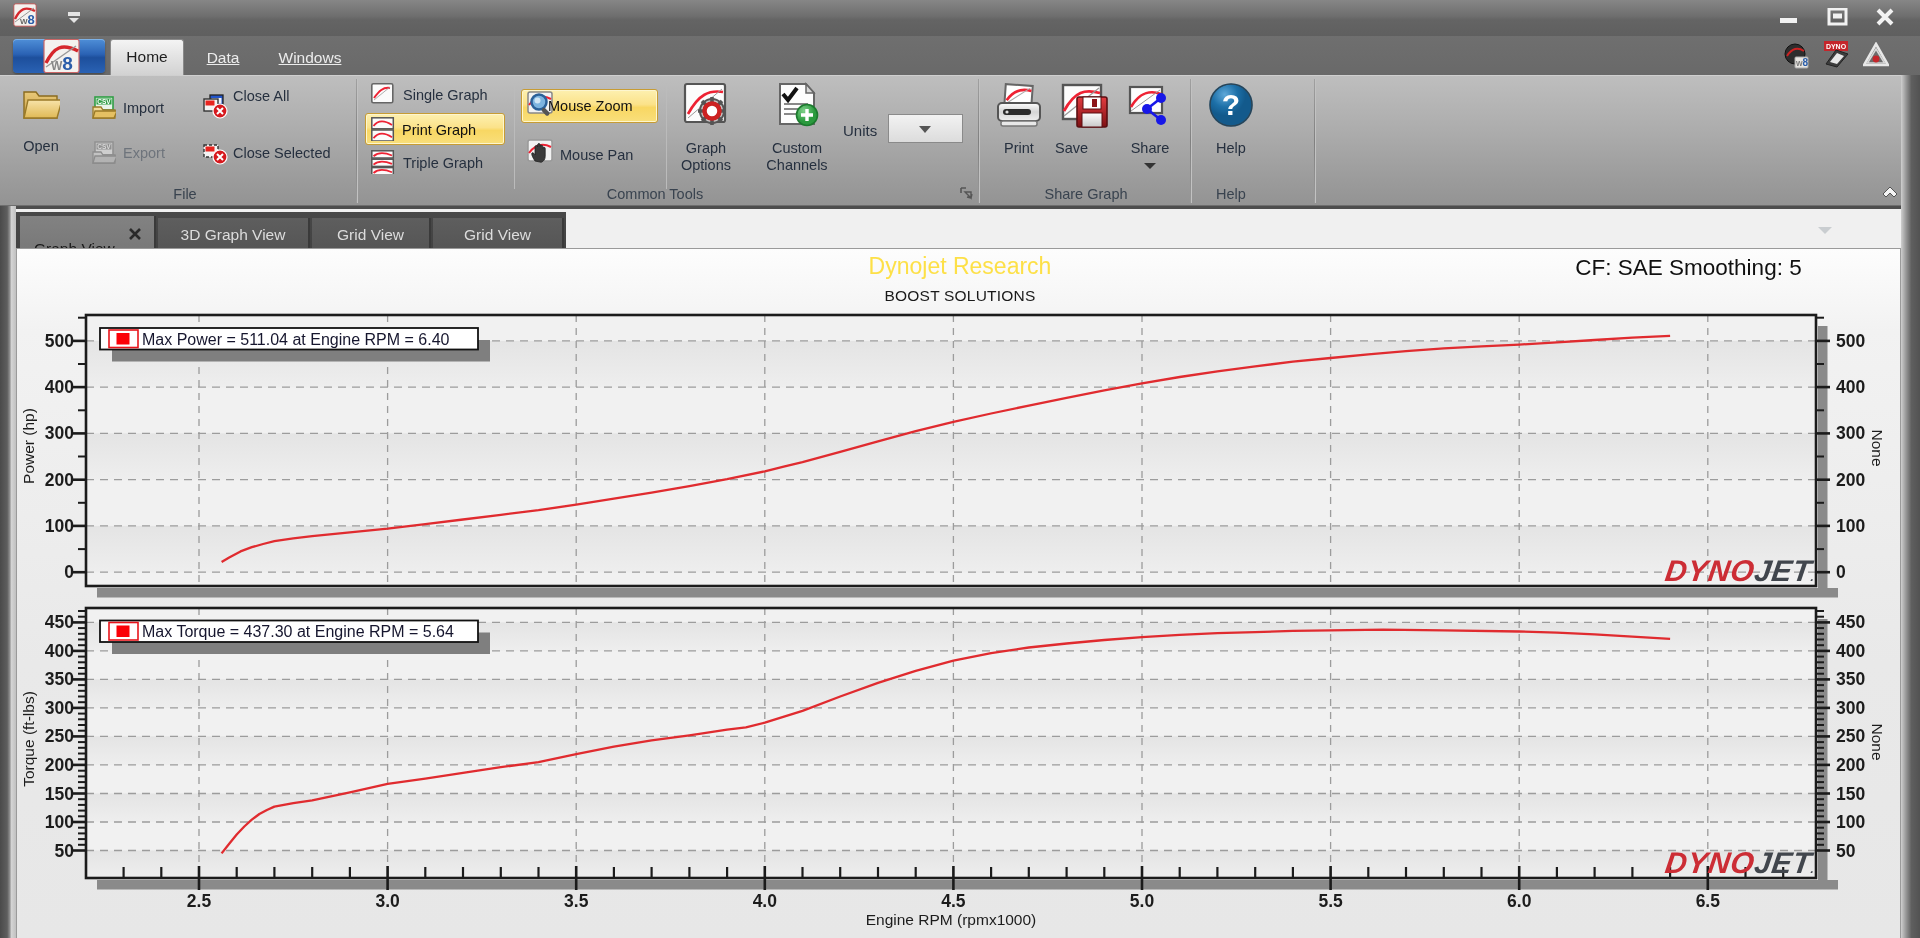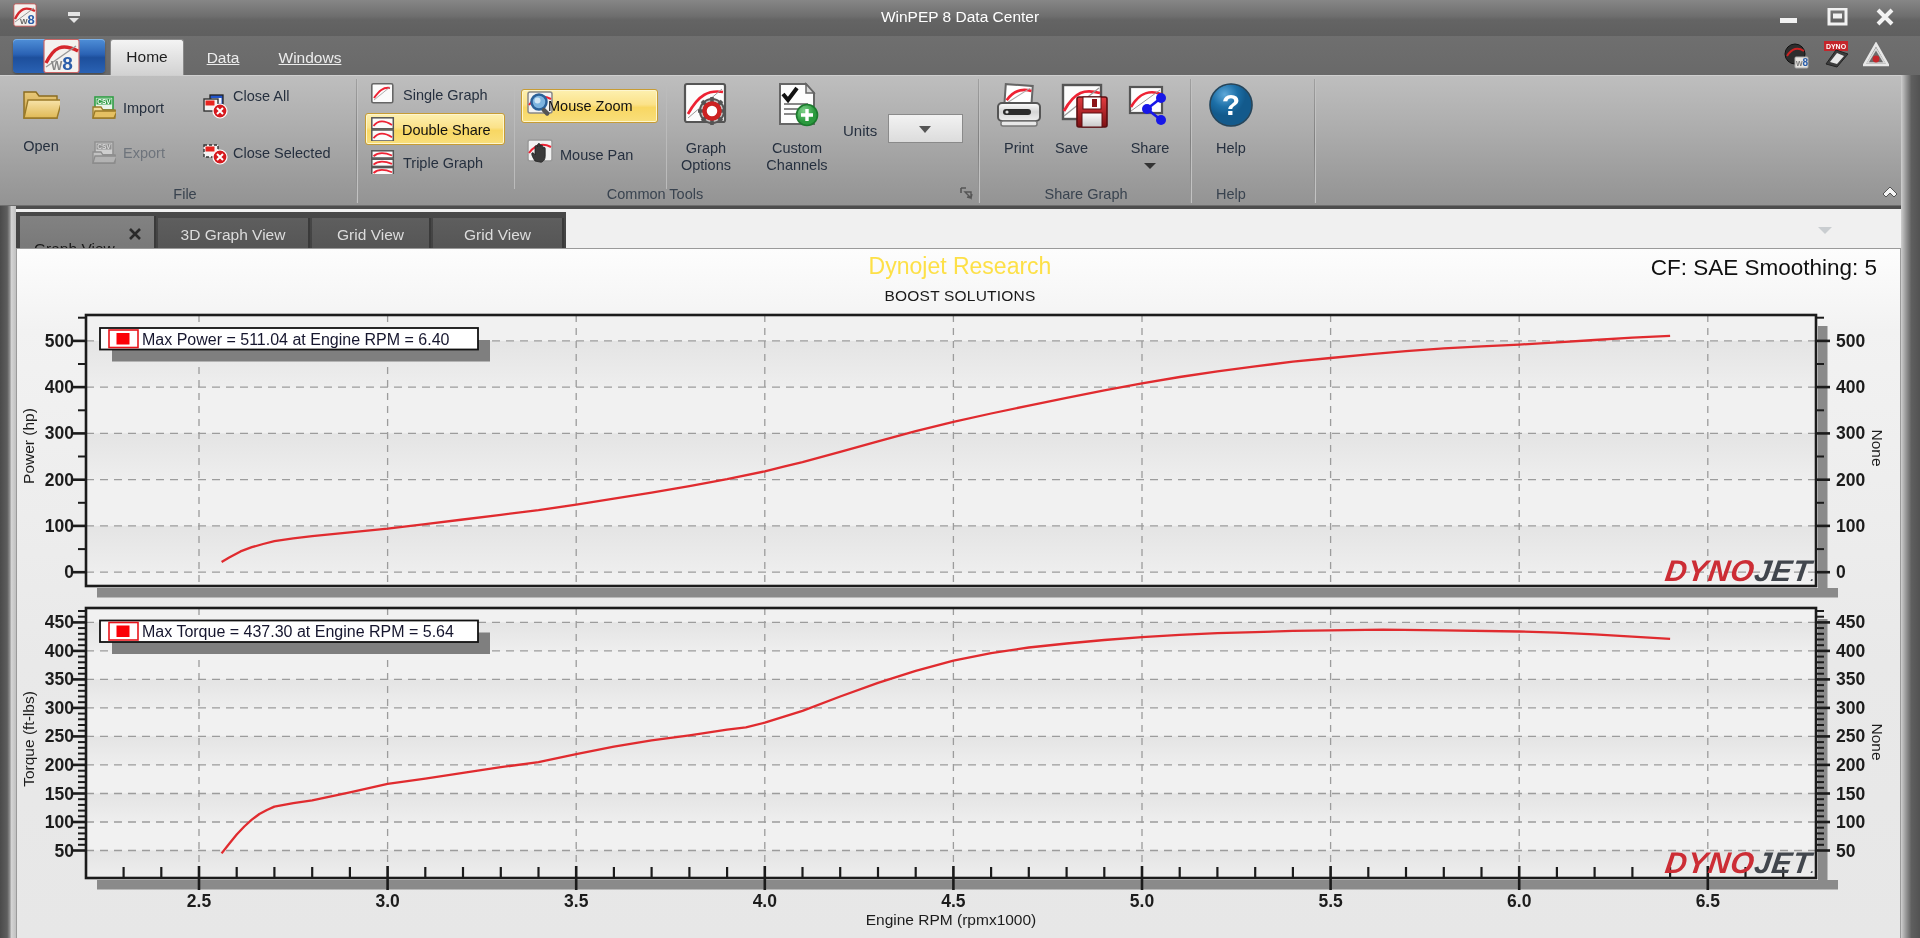--- a/index.html
+++ b/index.html
@@ -34,21 +34,20 @@
 <path d="M2 16 C7 6 12 3 22 8" stroke="#d6272c" stroke-width="2.4" fill="none"></path>
 <path d="M2 19 L21 5" stroke="#999" stroke-width="1"></path>
 <text x="7" y="21" font-size="8" font-weight="bold" fill="#666" font-family="Liberation Sans">W<tspan fill="#2a5daa" font-size="13">8</tspan></text>
       </svg></div>
   <div class="abs" style="left:64px;top:7px;width:20px;height:18px">
     <svg width="20" height="18">
         <path d="M4 5 h12 v4 h-12z" fill="#e4e4e4"></path>
         <path d="M5 11 l5 5 5-5z" fill="#e4e4e4"></path>
       </svg>
   </div>
-  <div class="abs ttl" style="left:0;top:8px;width:1920px;text-align:center">WinPEP 8 Data Center</div>
   <svg class="abs" style="left:1777px;top:8px" width="130" height="20">
     <rect x="3" y="10" width="17" height="5" fill="#f2f2f2"></rect>
     <rect x="52" y="1" width="17" height="15" fill="none" stroke="#f2f2f2" stroke-width="3"></rect>
     <rect x="56" y="5.5" width="9" height="5" fill="#f2f2f2"></rect>
     <path d="M101 2 L115 16 M115 2 L101 16" stroke="#f2f2f2" stroke-width="4"></path>
   </svg>
 </div>
 <div class="abs" id="tabrow">
   <div class="abs" style="left:13px;top:3px;width:92px;height:34px;border-radius:4px;
     background:linear-gradient(#4f8fd8,#2a62b4 45%,#1d4f9c 55%,#2a62b4);box-shadow:inset 0 1px 0 #7db2e8, 0 1px 2px #00000055">
@@ -141,21 +140,21 @@
         <path d="M3 17 L19 4" stroke="#999" stroke-width="0.8" fill="none"></path>
       </svg></div>
   <div class="abs btnlabel" style="left:403px;top:11px">Single Graph</div>
   <div class="ylw" style="left:365px;top:37px;width:140px;height:32px"></div>
   <div class="abs" style="left:371px;top:41px"><svg width="24" height="24" viewBox="0 0 24 24" style="">
         <rect x="0.8" y="0.8" width="21.5" height="11" fill="#fbfbfb" stroke="#555" stroke-width="1.5"></rect>
         <path d="M2.5 9.05 C7 3.0 14 3.55 21 7.95" stroke="#e23" stroke-width="1.8" fill="none"></path>
         <rect x="0.8" y="13.0" width="21.5" height="11" fill="#fbfbfb" stroke="#555" stroke-width="1.5"></rect>
         <path d="M2.5 21.25 C7 15.2 14 15.75 21 20.15" stroke="#e23" stroke-width="1.8" fill="none"></path>
       </svg></div>
-  <div class="abs btnlabel" style="left:402px;top:46px;color:#111">Double Share</div>
+  <div class="abs btnlabel" style="left:402px;top:46px;color:#111">Print Graph</div>
   <div class="abs" style="left:371px;top:74px"><svg width="24" height="24" viewBox="0 0 24 24" style="">
         <rect x="0.8" y="0.8" width="21.5" height="7.2" fill="#fbfbfb" stroke="#555" stroke-width="1.5"></rect>
         <path d="M2.5 6.2 C7 2.24 14 2.6 21 5.48" stroke="#e23" stroke-width="1.8" fill="none"></path>
         <rect x="0.8" y="9.200000000000001" width="21.5" height="7.2" fill="#fbfbfb" stroke="#555" stroke-width="1.5"></rect>
         <path d="M2.5 14.600000000000001 C7 10.64 14 11.000000000000002 21 13.880000000000003" stroke="#e23" stroke-width="1.8" fill="none"></path>
         <rect x="0.8" y="17.6" width="21.5" height="7.2" fill="#fbfbfb" stroke="#555" stroke-width="1.5"></rect>
         <path d="M2.5 23.0 C7 19.040000000000003 14 19.400000000000002 21 22.28" stroke="#e23" stroke-width="1.8" fill="none"></path>
       </svg></div>
   <div class="abs btnlabel" style="left:403px;top:79px">Triple Graph</div>
   <div class="ysep" style="left:514px"></div>
@@ -309,21 +308,21 @@
   </div>
   <div class="vtab" style="left:158px;width:152px">3D Graph View</div>
   <div class="vtab" style="left:312px;width:119px">Grid View</div>
   <div class="vtab" style="left:433px;width:131px">Grid View</div>
 </div>
 <div class="abs" id="lframe"></div>
 <div class="abs" id="rframe"></div>
 <div class="abs" id="content"></div>
 <div class="abs" style="left:0;top:253px;width:1920px;text-align:center;font-size:23px;color:#fde047">Dynojet Research</div>
 <div class="abs" style="left:0;top:287px;width:1920px;text-align:center;font-size:15.5px;color:#1a1a1a;letter-spacing:0.2px">BOOST SOLUTIONS</div>
-<div class="abs" style="left:1500px;top:255px;width:377px;text-align:right;font-size:22.5px;color:#101010">CF: SAE Smoothing: 5</div>
+<div class="abs" style="left:1500px;top:255px;width:377px;text-align:center;font-size:22.5px;color:#101010">CF: SAE Smoothing: 5</div>
 <svg width="1920" height="938" viewBox="0 0 1920 938" style="position:absolute;left:0;top:0" font-family="Liberation Sans, sans-serif">
 <defs>
 <linearGradient id="bandg" x1="0" y1="0" x2="0" y2="1">
         <stop offset="0" stop-color="#e4e4e4"></stop>
         <stop offset="1" stop-color="#eeeeee"></stop>
       </linearGradient>
 </defs>
 <rect x="97" y="588" width="1741" height="9.5" fill="#8a8a8a"></rect>
 <rect x="1818" y="326" width="9.5" height="271" fill="#8a8a8a"></rect>
 <rect x="86" y="315" width="1730" height="271" fill="#f1f1f1"></rect>

